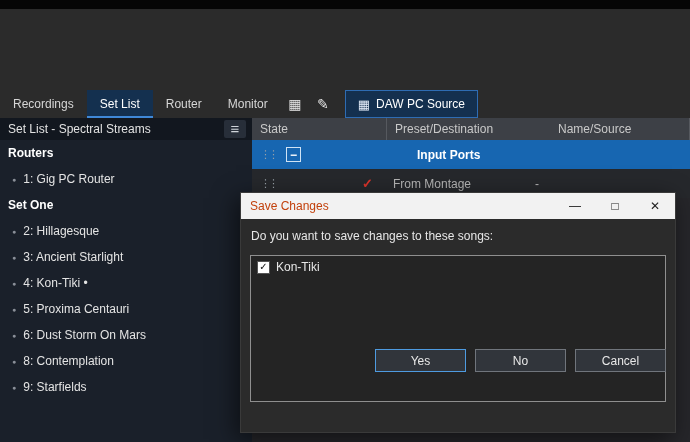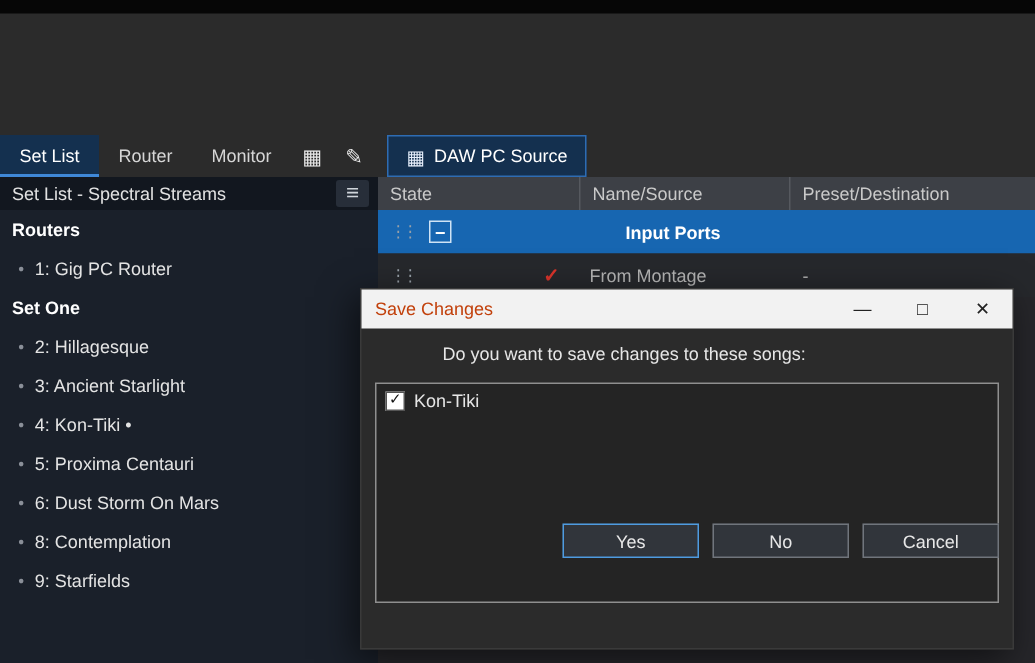--- a/index.html
+++ b/index.html
@@ -47,35 +47,36 @@
   .cell-dest  { flex:1; padding-left:8px; }
   .drag { color:#98a0a8; font-size:11px; letter-spacing:-3px; margin-right:10px; font-weight:normal; }
   .minus-box { width:15px; height:15px; border:1px solid #cfe3f5; color:#ffffff; display:flex; align-items:center; justify-content:center; font-size:12px; line-height:1; }
   .red-check { margin-left:auto; margin-right:14px; color:#d9342b; font-weight:bold; font-size:13px; }
 
   
   .dialog { position:absolute; left:240px; top:192px; width:436px; height:241px; background:#2b2b2b; border:1px solid #3a3a3a; box-shadow:-4px 6px 22px rgba(0,0,0,0.55); }
   .dialog-titlebar { height:26px; background:#f2f2f2; display:flex; align-items:center; }
   .dialog-title { padding-left:9px; color:#c2410c; flex:1; }
   .win-btn { width:40px; height:26px; display:flex; align-items:center; justify-content:center; color:#222222; font-size:12px; }
-  .dialog-body { position:relative; height:158px;padding-left:44px; }
+  .dialog-body { position:relative; height:158px; }
   .dialog-message { padding:10px 10px 0 10px; color:#e6e6e6; }
   .dialog-list { position:absolute; left:9px; right:9px; top:36px; height:147px; background:#242424; border:1px solid #8f8f8f; overflow:hidden; }
   .check-row { display:flex; align-items:center; gap:6px; padding:4px 6px; color:#e6e6e6; }
   .checkbox { width:13px; height:13px; background:#ffffff; border:1px solid #555555; display:flex; align-items:center; justify-content:center; font-size:10px; color:#111111; line-height:1; }
   .dialog-buttons { position:absolute; right:9px; bottom:5px; display:flex; gap:9px; }
   .dlg-btn { width:91px; height:23px; background:#31353b; border:1px solid #70757c; color:#e8e8e8; display:flex; align-items:center; justify-content:center; }
   .dlg-btn.default { border-color:#4e9be0; }
 </style>
 </head>
 <body>
 
 <div class="top-strip"></div>
 
 <div class="tabbar">
+  <div class="tab">Recordings</div>
   <div class="tab active">Set List</div>
   <div class="tab">Router</div>
   <div class="tab">Monitor</div>
   <div class="tab-icon">▦</div>
   <div class="tab-icon">✎</div>
   <div class="router-tab">
     <span class="tbl-icon">▦</span>
     <span>DAW PC Source</span>
   </div>
 </div>
@@ -117,22 +118,22 @@
   </div>
   <div class="side-item">
     <span class="bullet">●</span>
     <span>9: Starfields</span>
   </div>
 </div>
 
 <div class="table-area">
   <div class="thead">
     <div class="th state">State</div>
+    <div class="th dest">Preset/Destination</div>
     <div class="th name">Name/Source</div>
-    <div class="th dest">Preset/Destination</div>
   </div>
   <div class="trow group">
     <div class="cell-state">
       <span class="drag">⋮⋮</span>
       <span class="minus-box">−</span>
     </div>
     <div class="cell-name">Input Ports</div>
     <div class="cell-dest"></div>
   </div>
   <div class="trow normal">

